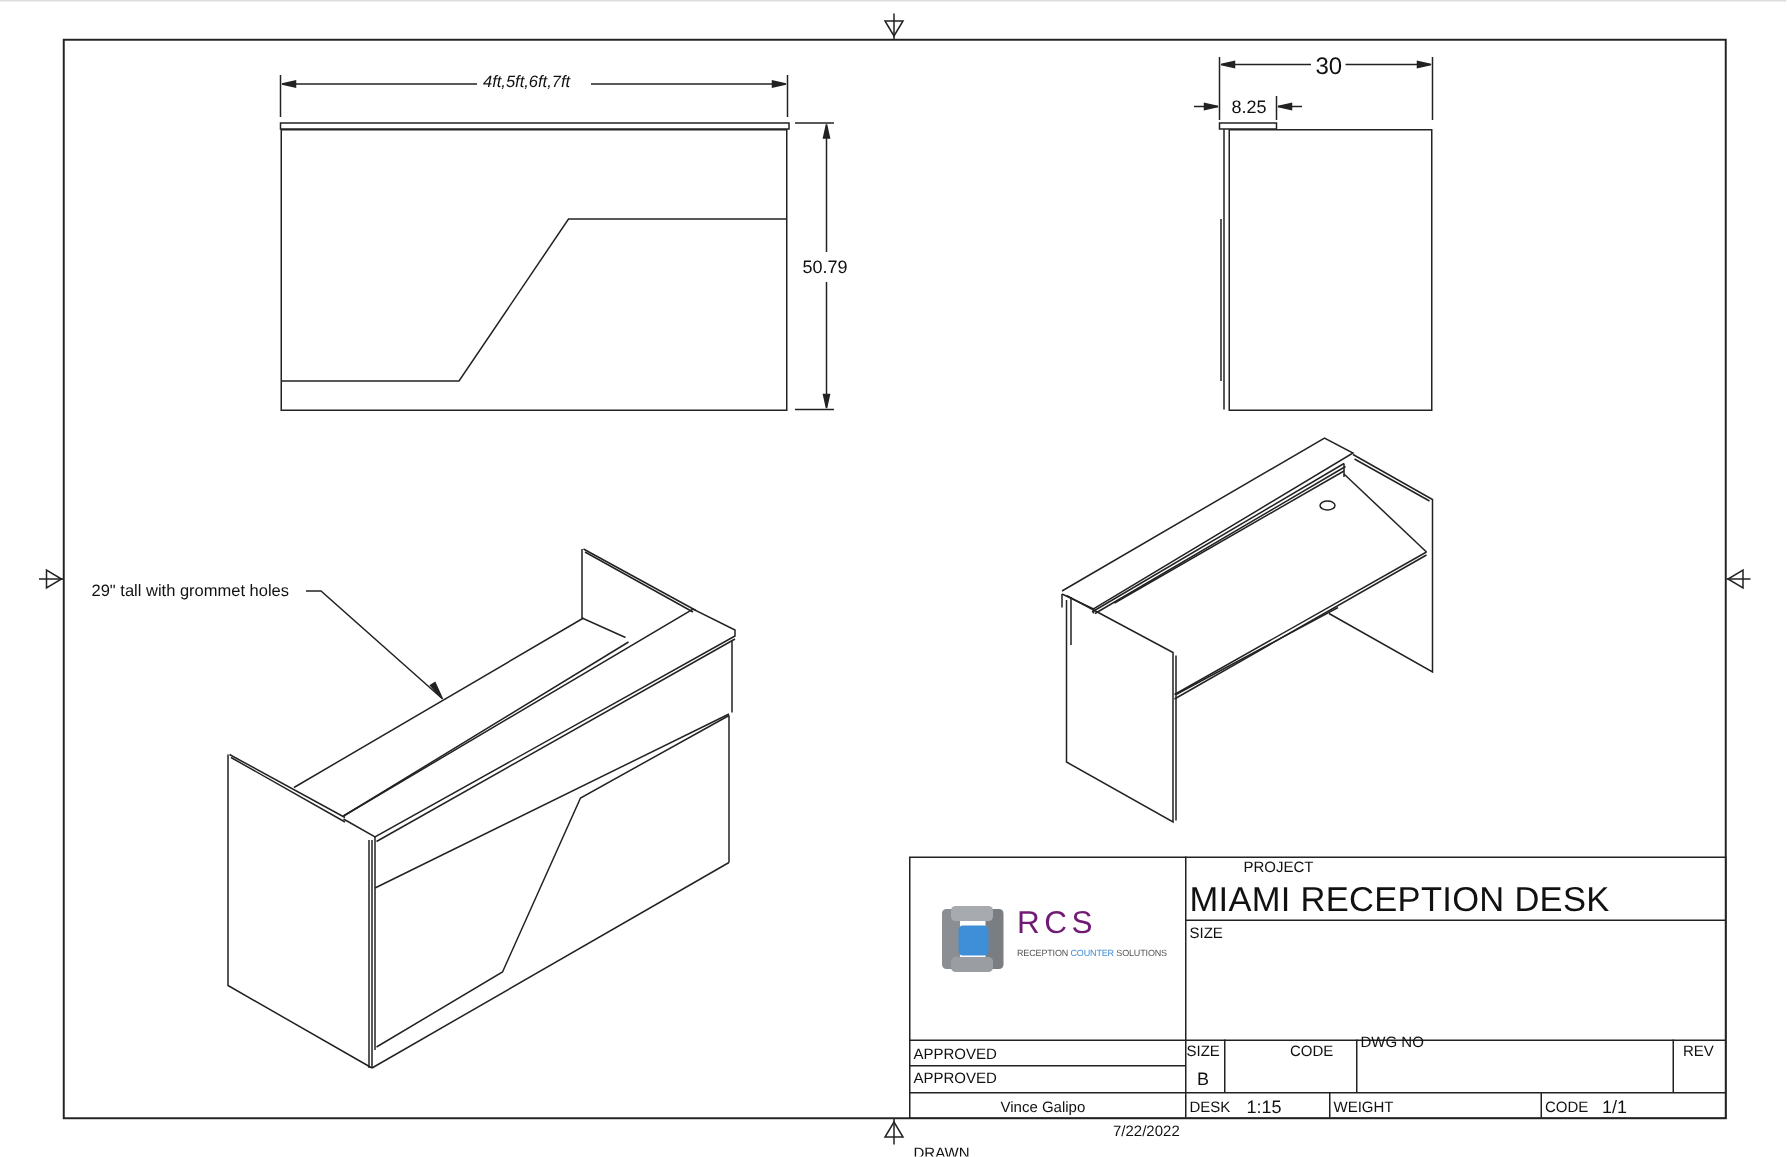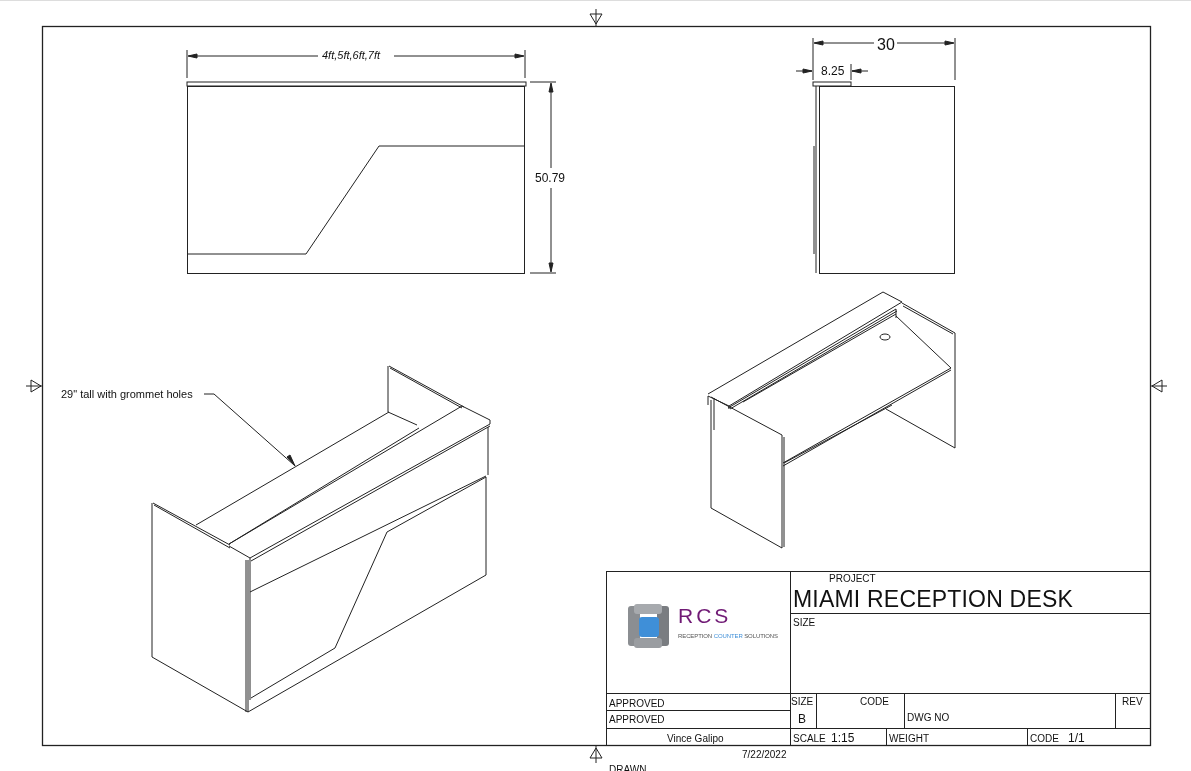--- a/index.html
+++ b/index.html
@@ -187,20 +187,20 @@
 
 <span class="lbl small" style="left:609px;top:699px;">APPROVED</span>
 <span class="lbl small" style="left:609px;top:715px;">APPROVED</span>
 <span class="lbl small" style="left:609px;top:734px;margin-top:31px;">DRAWN</span>
 <span class="lbl small" style="left:667px;top:734px;">Vince Galipo</span>
 <span class="lbl small" style="left:742px;top:750px;">7/22/2022</span>
 
 <span class="lbl small" style="left:791px;top:697px;">SIZE</span>
 <span class="lbl val" style="left:798px;top:713px;">B</span>
 <span class="lbl small" style="left:860px;top:697px;">CODE</span>
-<span class="lbl small" style="left:907px;top:713px;">DWG NO</span>
+<span class="lbl small" style="left:907px;top:691px;">DWG NO</span>
 <span class="lbl small" style="left:1122px;top:697px;">REV</span>
 
-<span class="lbl small" style="left:793px;top:734px;">SCALE</span>
+<span class="lbl small" style="left:793px;top:734px;">DESK</span>
 <span class="lbl val" style="left:831px;top:732px;">1:15</span>
 <span class="lbl small" style="left:889px;top:734px;">WEIGHT</span>
 <span class="lbl small" style="left:1030px;top:734px;">CODE</span>
 <span class="lbl val" style="left:1068px;top:732px;">1/1</span>
 
 </body></html>

